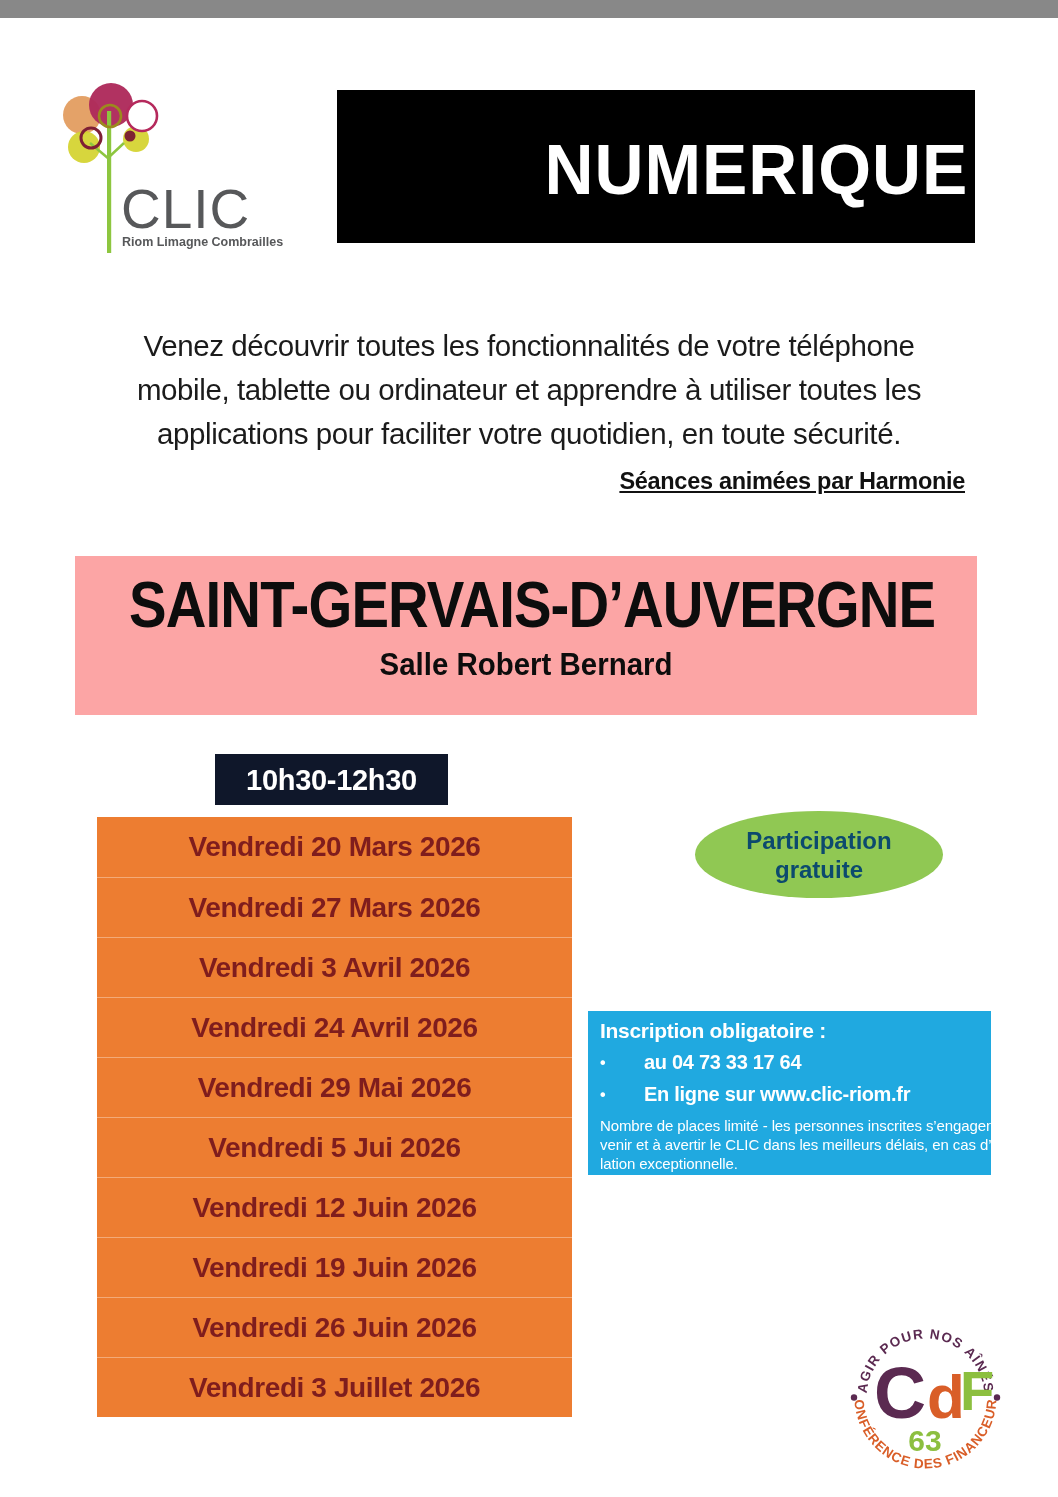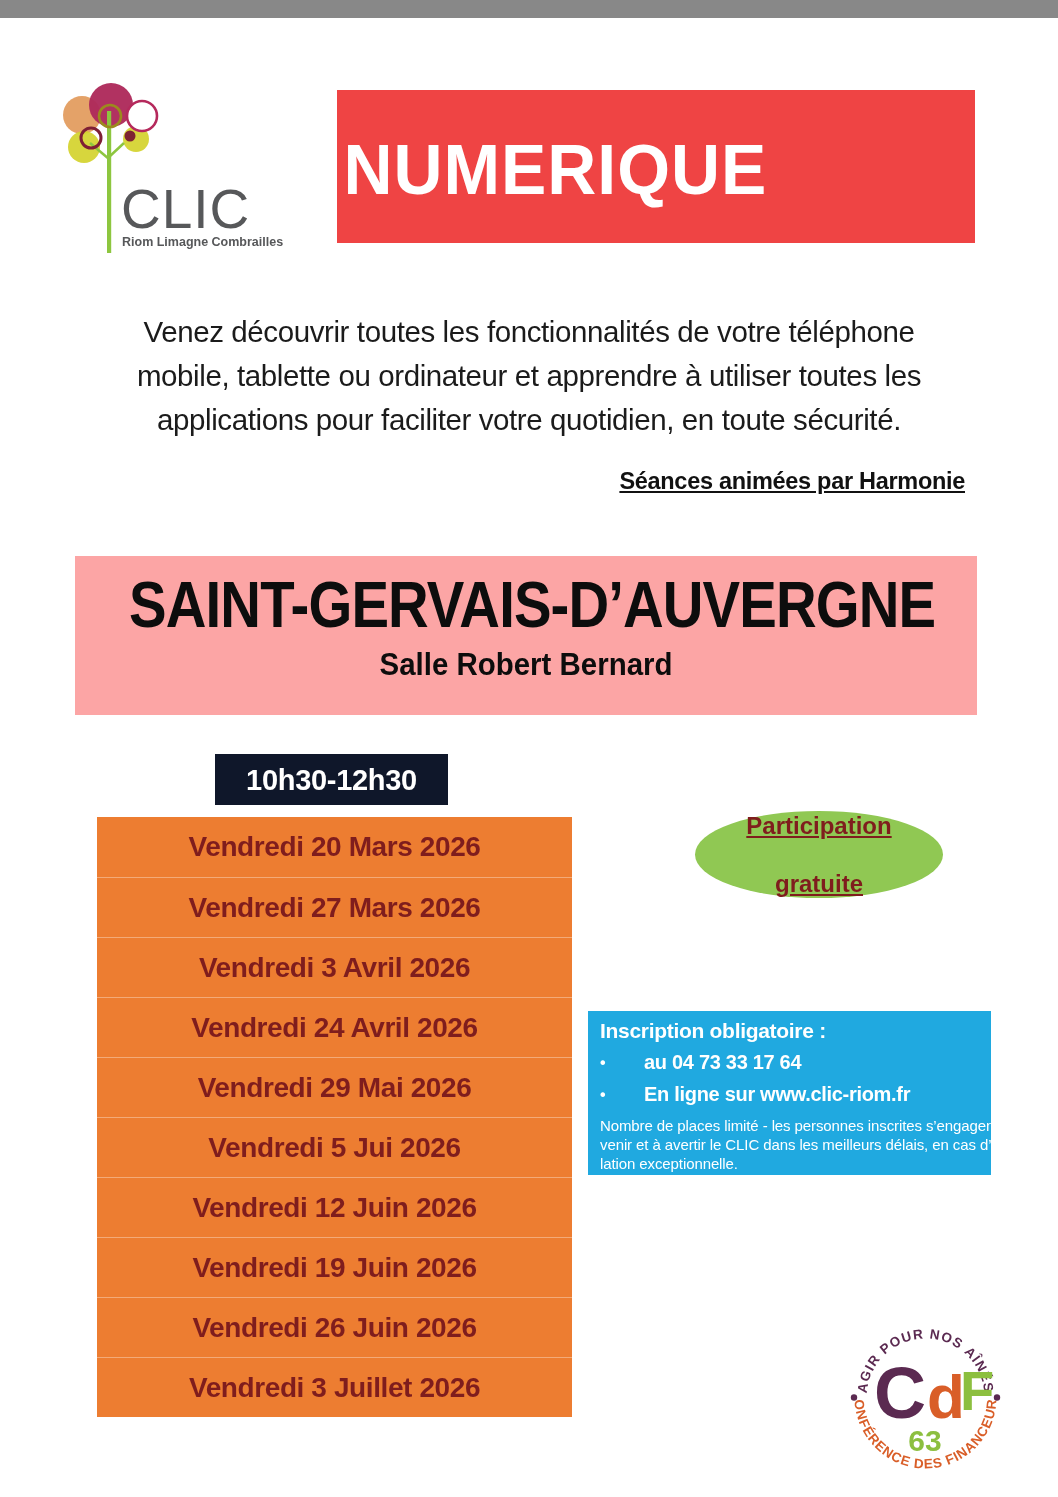--- a/index.html
+++ b/index.html
@@ -9,29 +9,29 @@
     background:#ffffff;
     margin:18px auto;
     overflow:hidden;
     font-family:"Liberation Sans","DejaVu Sans",sans-serif;
   }
   
   .clic-logo{position:absolute;left:58px;top:55px;width:230px;height:192px;}
   
   .numerique-banner{
     position:absolute;left:337px;top:72px;width:638px;height:153px;
-    background:#ef4444;display:flex;align-items:center;justify-content:flex-start;
+    background:#000000;display:flex;align-items:center;justify-content:flex-end;
   }
   .numerique-banner .title{
     color:#fff;font-size:70px;font-weight:700;letter-spacing:1px;
     transform:scaleX(0.97);padding-top:6px;
   }
   
   .intro{
-    position:absolute;left:0;top:292px;width:1058px;
+    position:absolute;left:0;top:306px;width:1058px;
     text-align:center;color:#1b1b1b;
     font-size:29.5px;line-height:44px;letter-spacing:-0.4px;
   }
   .animator-note{
     position:absolute;right:93px;top:450px;
     font-size:23.5px;font-weight:700;color:#111;letter-spacing:-0.3px;text-decoration:underline;
   }
   
   .location-banner{
     position:absolute;left:75px;top:538px;width:902px;height:159px;
@@ -55,22 +55,22 @@
   .dates-list{position:absolute;left:97px;top:799px;width:475px;background:#ED7D31;}
   .date-row{
     height:60px;line-height:60px;text-align:center;
     color:#7f1d1d;font-size:28px;font-weight:700;letter-spacing:-0.4px;
   }
   .date-row + .date-row{border-top:1px solid rgba(255,255,255,0.35);box-sizing:border-box;}
   
   .participation-badge{
     position:absolute;left:695px;top:793px;width:248px;height:87px;
     background:#90C853;border-radius:50%;
-    display:flex;flex-direction:column;align-items:center;justify-content:space-between;
-    color:#7f1d1d;font-size:24px;font-weight:700;line-height:29px;text-align:center;text-decoration:underline;
+    display:flex;flex-direction:column;align-items:center;justify-content:center;
+    color:#0c4a6e;font-size:24px;font-weight:700;line-height:29px;text-align:center;
   }
   
   .registration-box{
     position:absolute;left:588px;top:993px;width:403px;height:164px;
     background:#20A9E0;color:#fff;box-sizing:border-box;padding:8px 12px 12px 12px;
   }
   .registration-box .reg-title{font-size:21px;font-weight:700;letter-spacing:-0.3px;}
   .reg-bullet{display:flex;margin-top:8px;font-size:20px;font-weight:700;letter-spacing:-0.3px;}
   .reg-bullet .dot{width:44px;font-size:16px;line-height:24px;}
   .reg-note{margin-top:9px;font-size:15px;line-height:19px;font-weight:400;letter-spacing:-0.1px;white-space:nowrap;}

